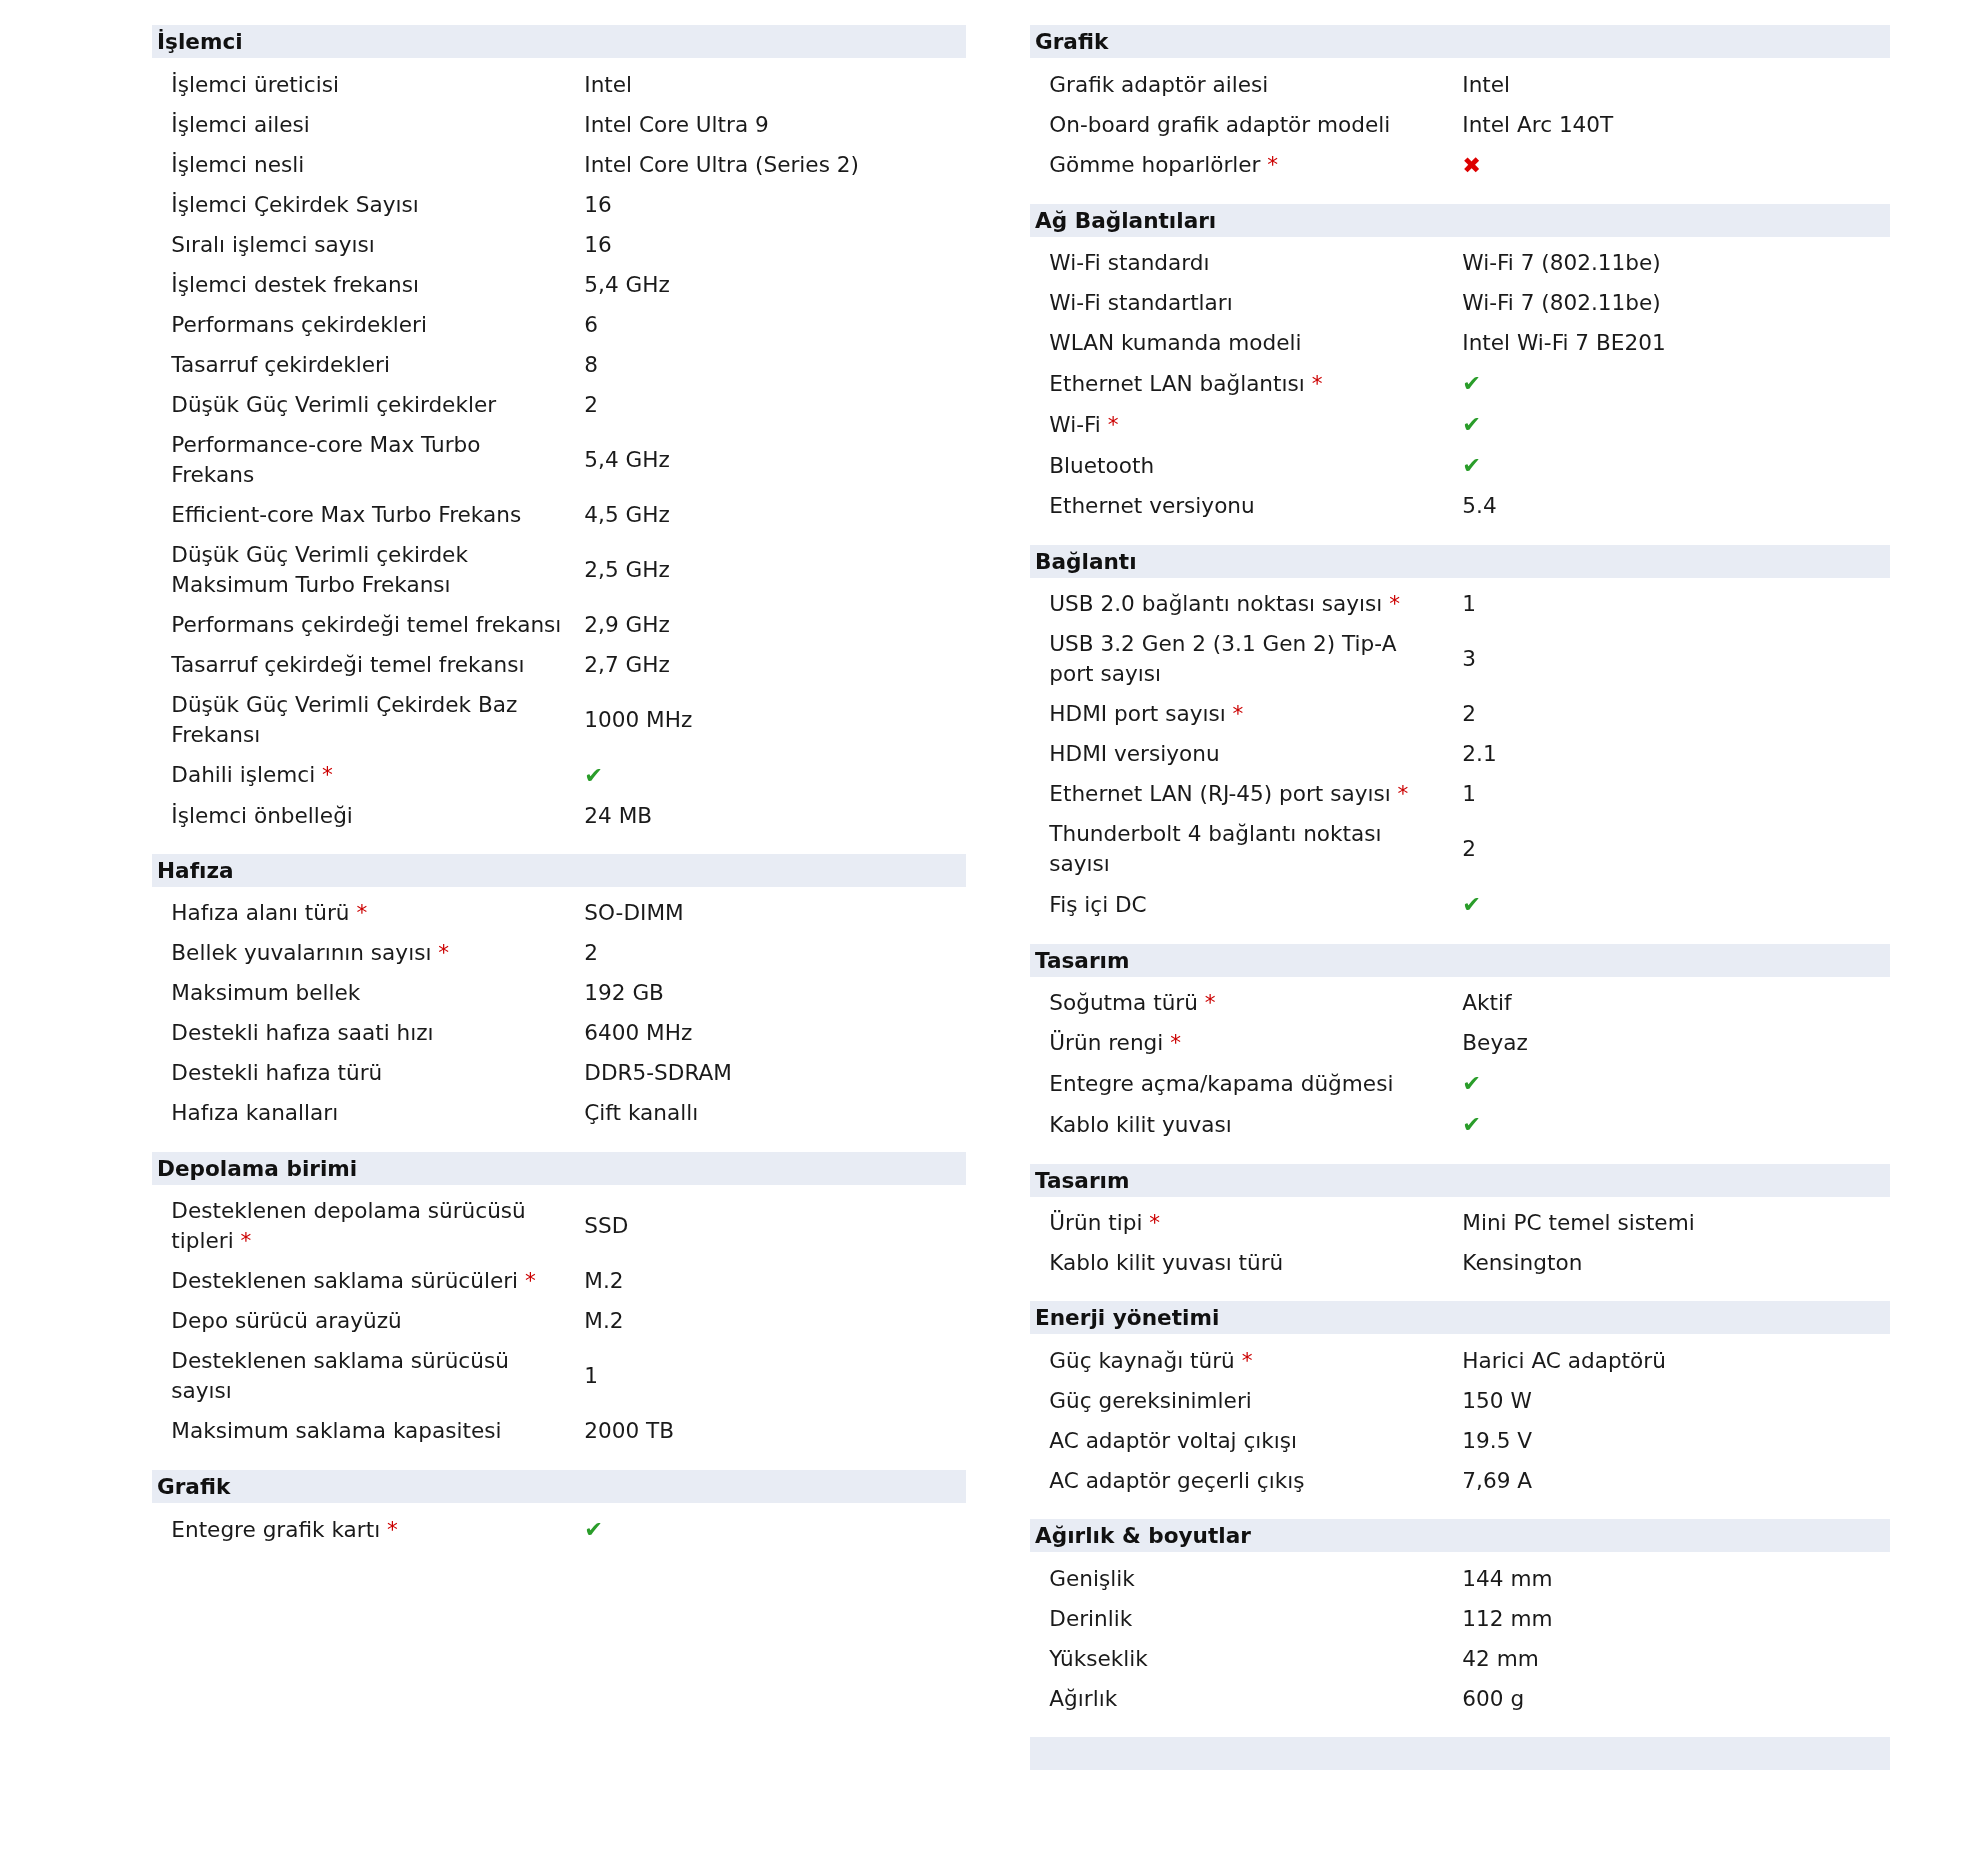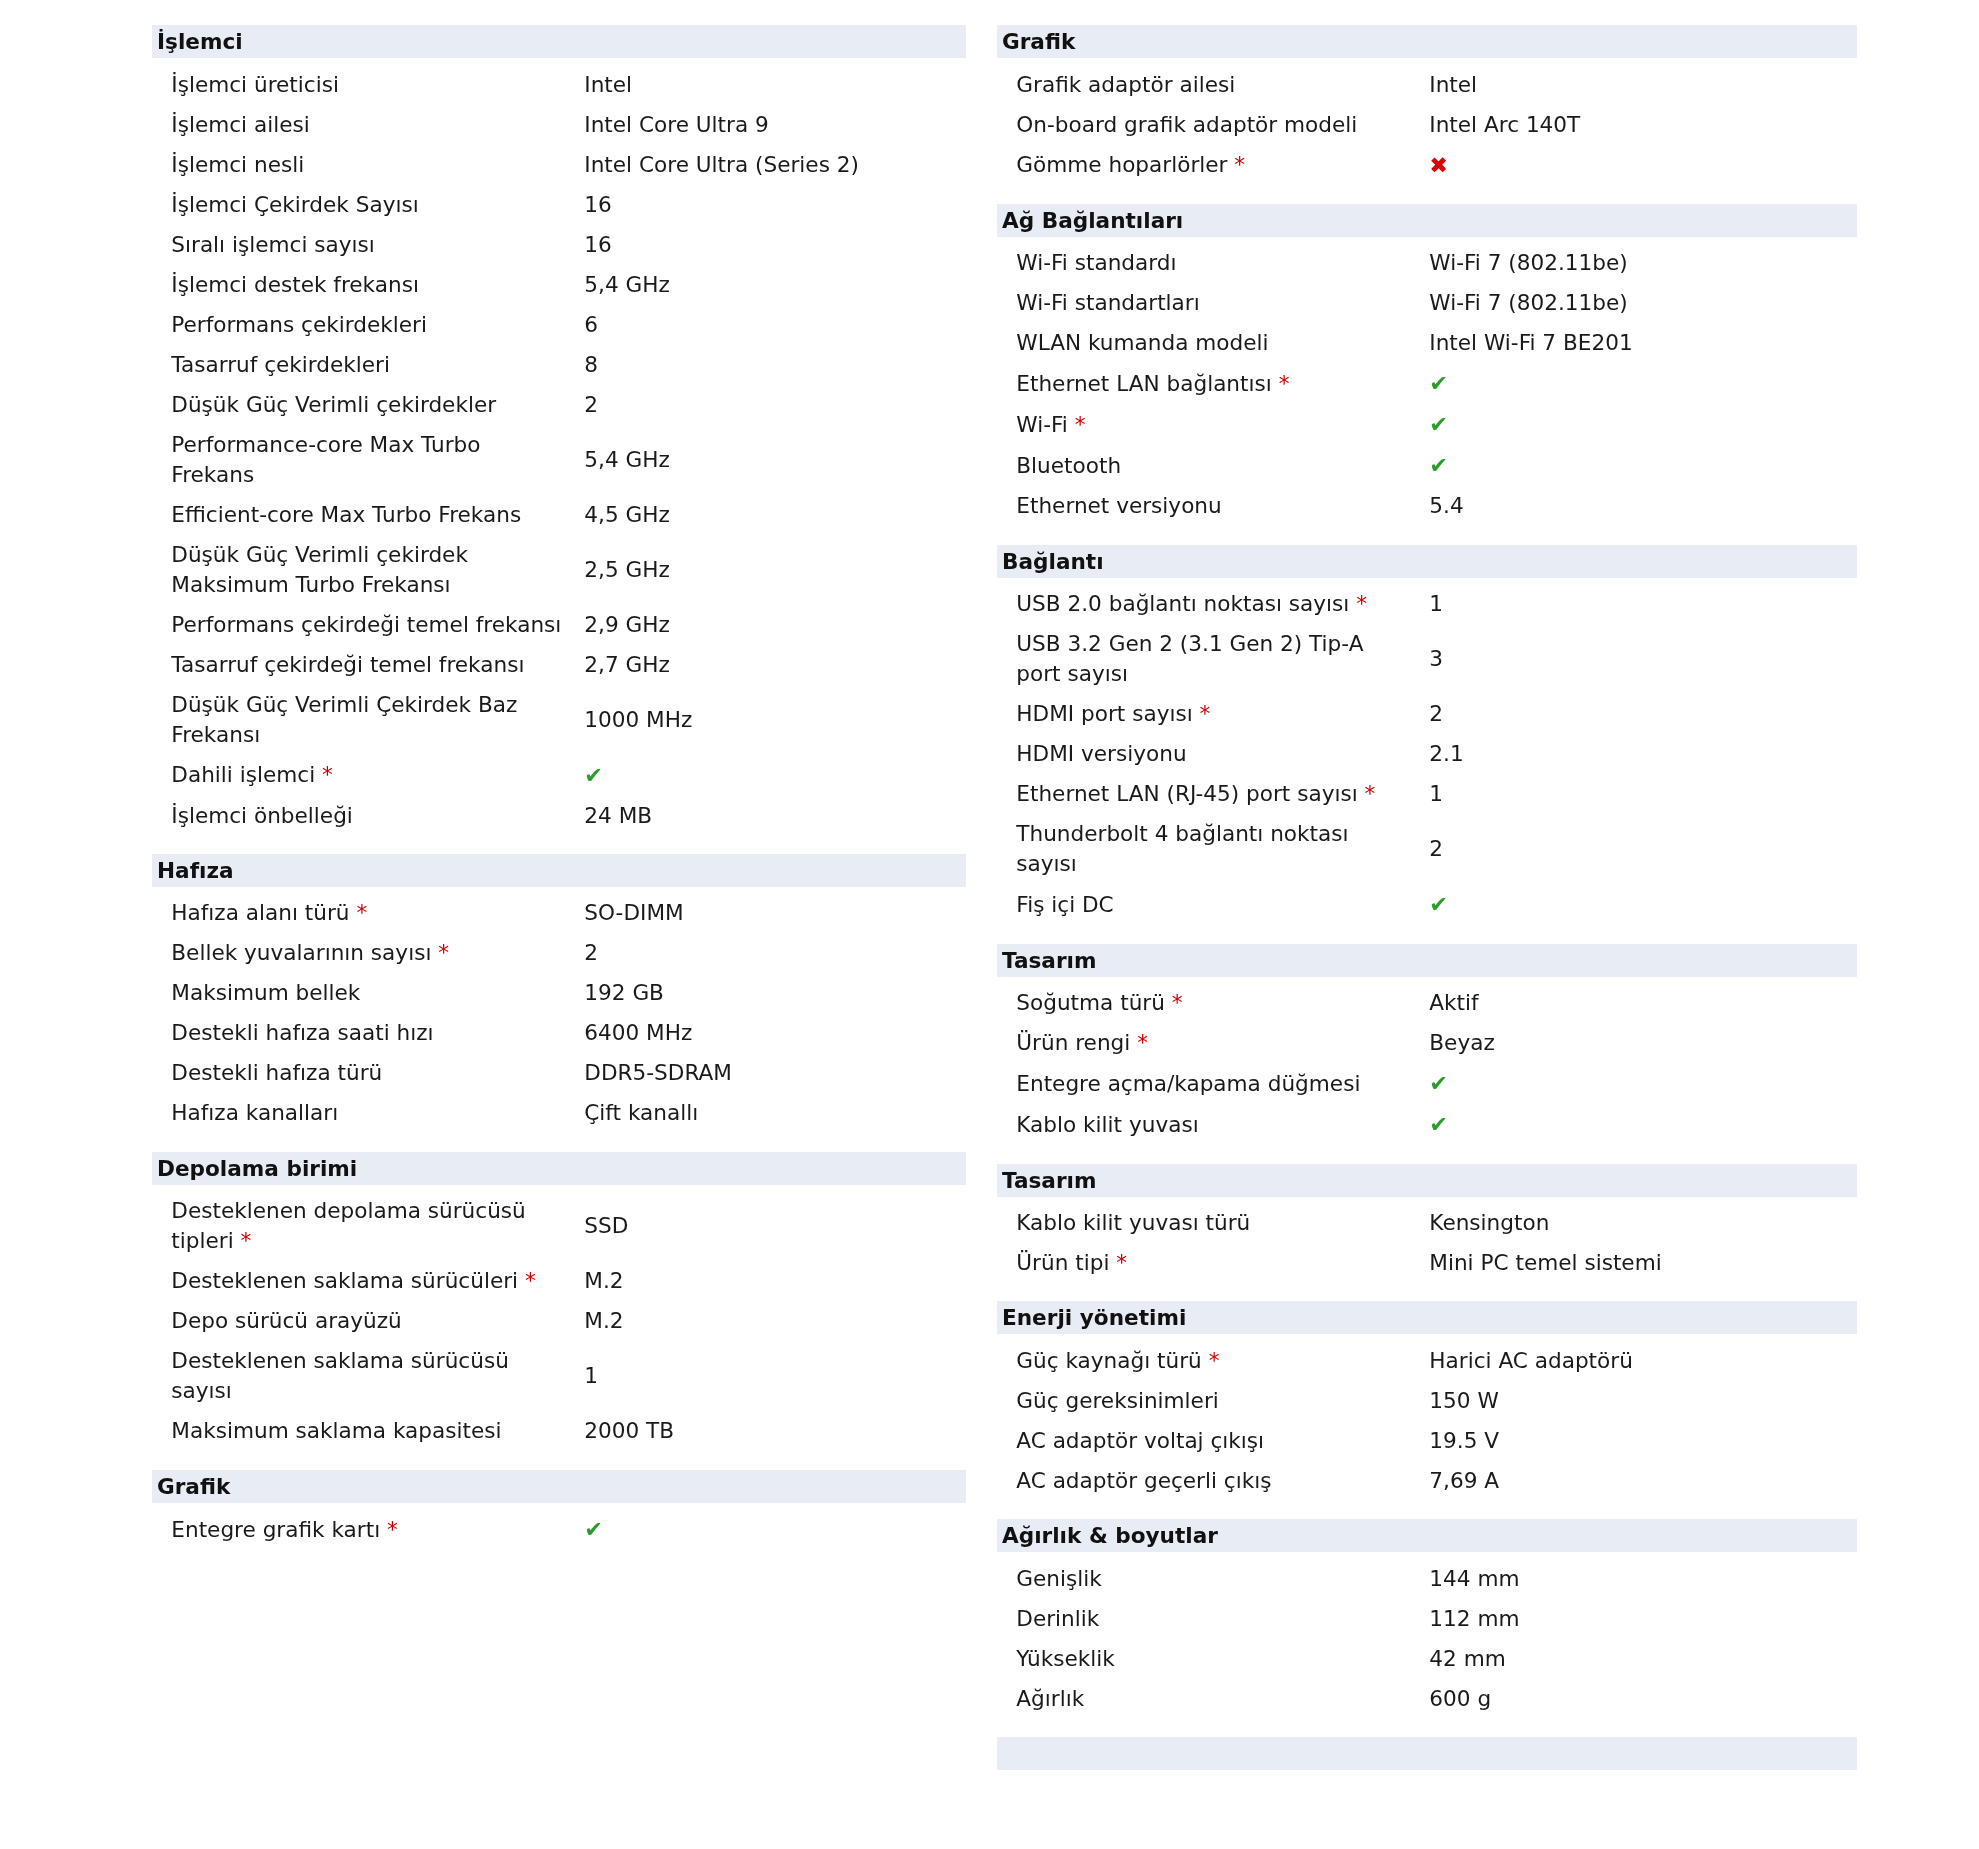--- a/index.html
+++ b/index.html
@@ -6,21 +6,21 @@
   html, body { background: #ffffff; }
   body {
     width: 1980px;
     height: 1849px;
     overflow: hidden;
     font-family: "DejaVu Sans", "Liberation Sans", sans-serif;
     font-size: 21.6px;
     color: #1a1a1a;
     padding: 25px 0 0 152px;
   }
-  .page { display: flex; align-items: flex-start; gap: 31px; }
+  .page { display: flex; align-items: flex-start; gap: 64px; }
   .col-left  { width: 814px; }
   .col-right { width: 860px; }
   .section-header {
     background: var(--section-bg, #e8ecf4);
     font-weight: bold;
     min-height: 33px;
     line-height: 23px;
     padding: 5px 6.6px 5px 5px;
     margin: 18.3px 0 6.6px 0;
     color: #111111;
@@ -268,26 +268,26 @@
           <div class="value"><span class="check">✔</span></div>
         </div>
         <div class="row">
           <div class="label"><span>Kablo kilit yuvası</span></div>
           <div class="value"><span class="check">✔</span></div>
         </div>
       </section>
       <section class="section">
         <div class="section-header">Tasarım</div>
         <div class="row">
+          <div class="label"><span>Ürün tipi</span><span class="req"> *</span></div>
+          <div class="value">Mini PC temel sistemi</div>
+        </div>
+        <div class="row">
           <div class="label"><span>Kablo kilit yuvası türü</span></div>
           <div class="value">Kensington</div>
-        </div>
-        <div class="row">
-          <div class="label"><span>Ürün tipi</span><span class="req"> *</span></div>
-          <div class="value">Mini PC temel sistemi</div>
         </div>
       </section>
       <section class="section">
         <div class="section-header">Enerji yönetimi</div>
         <div class="row">
           <div class="label"><span>Güç kaynağı türü</span><span class="req"> *</span></div>
           <div class="value">Harici AC adaptörü</div>
         </div>
         <div class="row">
           <div class="label"><span>Güç gereksinimleri</span></div>

